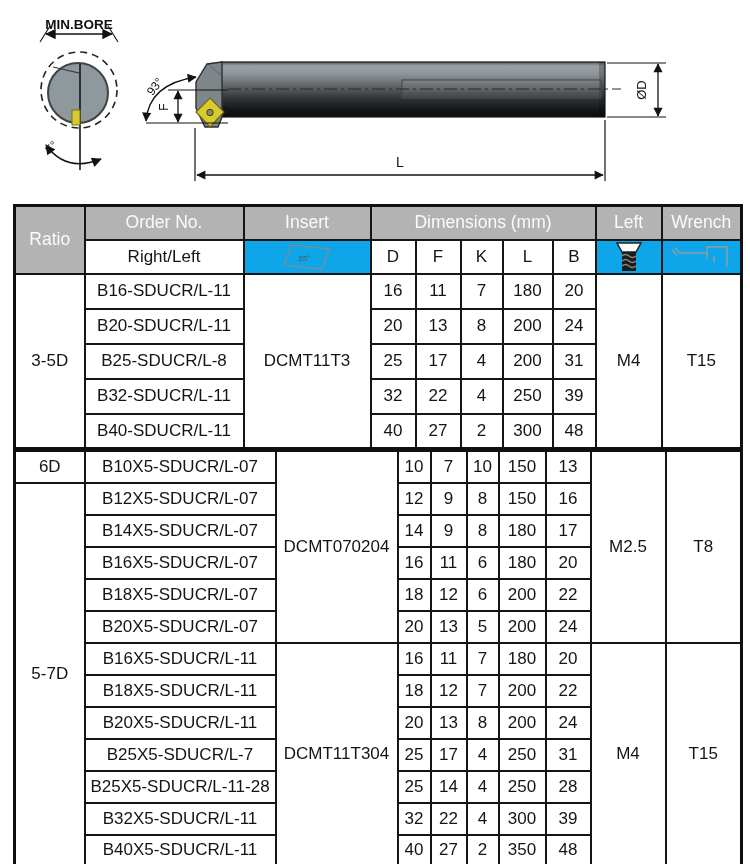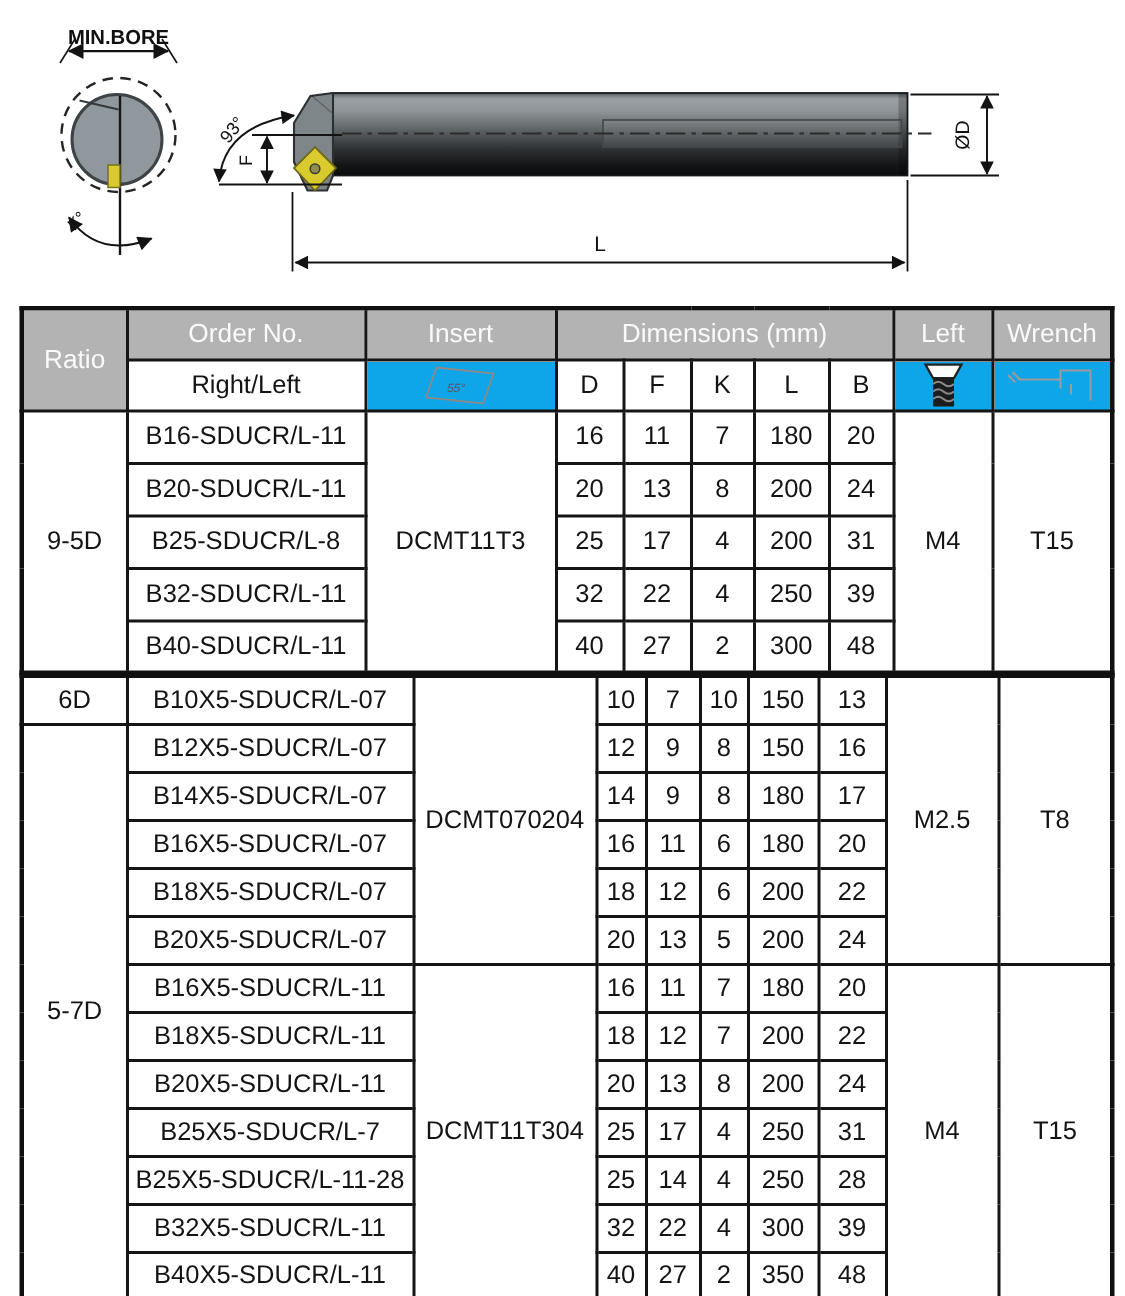--- a/index.html
+++ b/index.html
@@ -132,21 +132,21 @@
               <path d="M3,7 L8,12 M6,5 L11,10"></path>
               <path d="M10,10 H38"></path>
               <path d="M38,16 V4 H58 V24"></path>
               <path d="M45,13 V20"></path>
             </g>
           </svg>
         </td>
       </tr>
 
       <tr class="brow">
-        <td rowspan="5">9-5D</td>
+        <td rowspan="5">3-5D</td>
         <td>B16-SDUCR/L-11</td>
         <td rowspan="5">DCMT11T3</td>
         <td>16</td>
         <td>11</td>
         <td>7</td>
         <td>180</td>
         <td>20</td>
         <td rowspan="5">M4</td>
         <td rowspan="5">T15</td>
       </tr>

